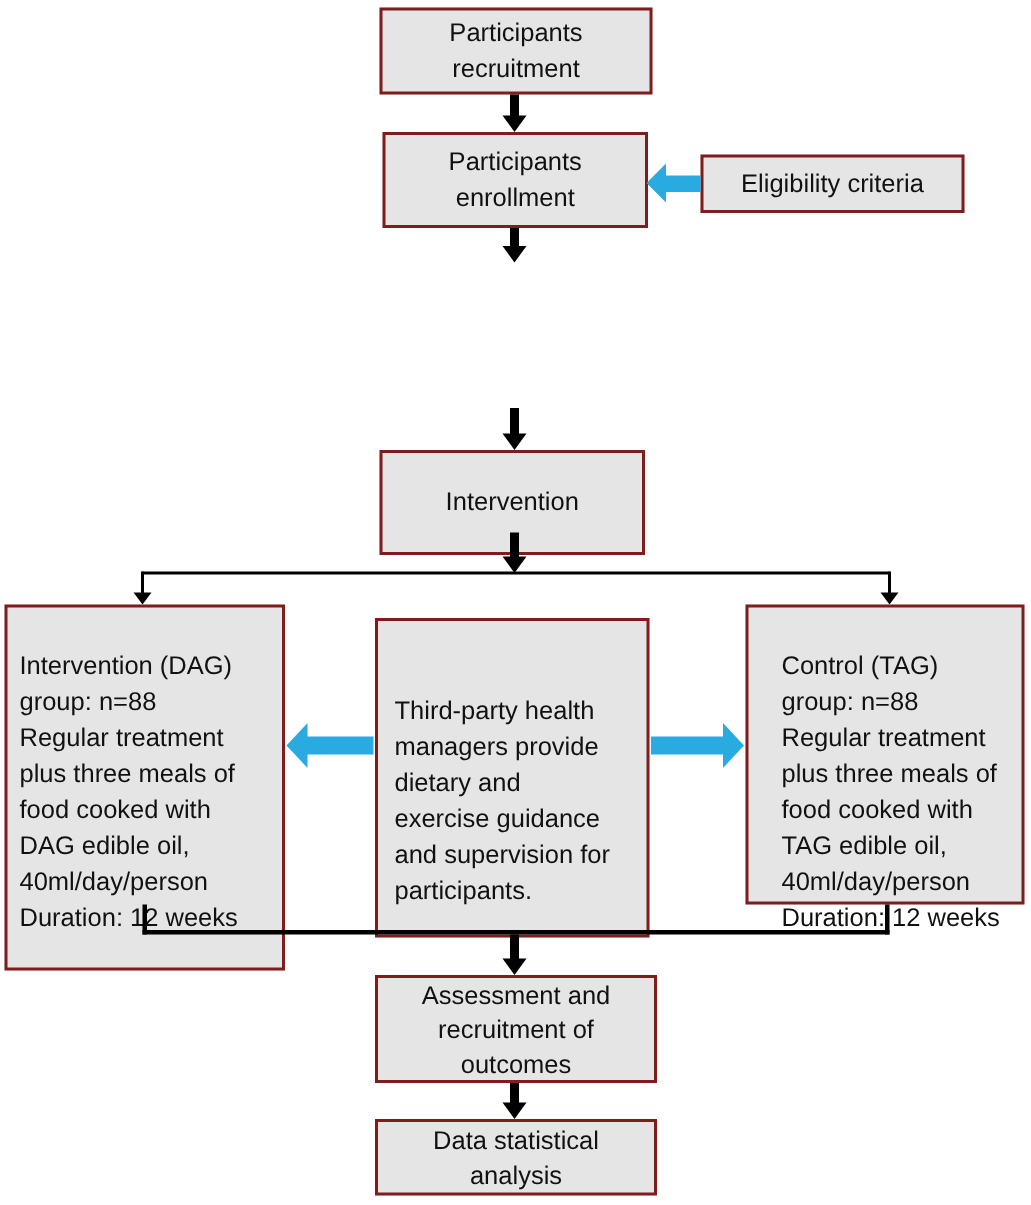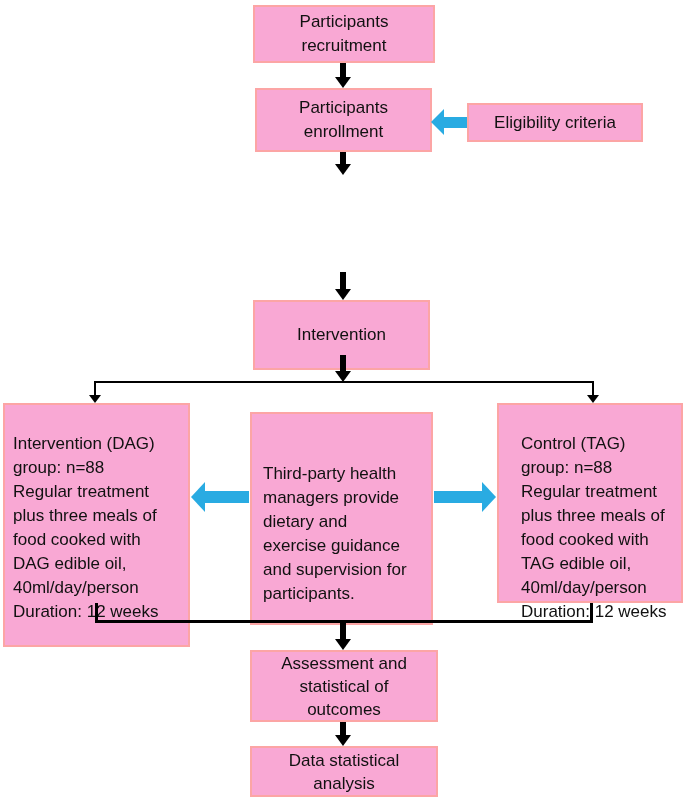--- a/index.html
+++ b/index.html
@@ -2,22 +2,22 @@
 <html style="--blue: #29ABE2;"><head>
 <meta charset="utf-8">
 <style>
   html,body { margin:0; padding:0; background:#fff; }
   .canvas {
     position:relative; width:687px; height:803px; background:#fff;
     font-family:"Liberation Sans","DejaVu Sans",sans-serif;
     color:#111; overflow:hidden;
   }
   .box {
-    position:absolute; box-sizing:border-box; border:2px solid #fca5a5;
-    background:#f9a8d4; font-size:17px; line-height:24px; white-space:pre-line;
+    position:absolute; box-sizing:border-box; border:2px solid #7f1d1d;
+    background:#e5e5e5; font-size:17px; line-height:24px; white-space:pre-line;
   }
   .box.center { display:flex; align-items:center; justify-content:center; text-align:center; }
   .lh23 { line-height:23px; }
 
   
   .arrow-v { position:absolute; width:16px; }
   .arrow-v::before { content:""; position:absolute; left:5px; top:0; width:6px;
     height:calc(100% - 9px); background:#000; }
   .arrow-v::after { content:""; position:absolute; left:0; bottom:0; width:0; height:0;
     border-left:8px solid transparent; border-right:8px solid transparent; border-top:11px solid #000; }
@@ -127,21 +127,21 @@
   <div class="barrow-right" style="left:434px;top:482px;width:62px"></div>
 
   <div class="line" style="left:95px;top:603px;width:3px;height:20px"></div>
   <div class="line" style="left:590px;top:603px;width:3px;height:20px"></div>
   <div class="line" style="left:95px;top:620px;width:498px;height:3px"></div>
 
   <div class="arrow-v" style="left:335px;top:623px;height:27px"></div>
 
   <div class="box center lh23" style="left:250px;top:650px;width:188px;height:72px">
     <span>Assessment and
-statistical of
+recruitment of
 outcomes</span>
   </div>
 
   <div class="arrow-v" style="left:335px;top:722px;height:24px"></div>
 
   <div class="box center lh23" style="left:250px;top:746px;width:188px;height:51px">
     <span>Data statistical
 analysis</span>
   </div>
 

